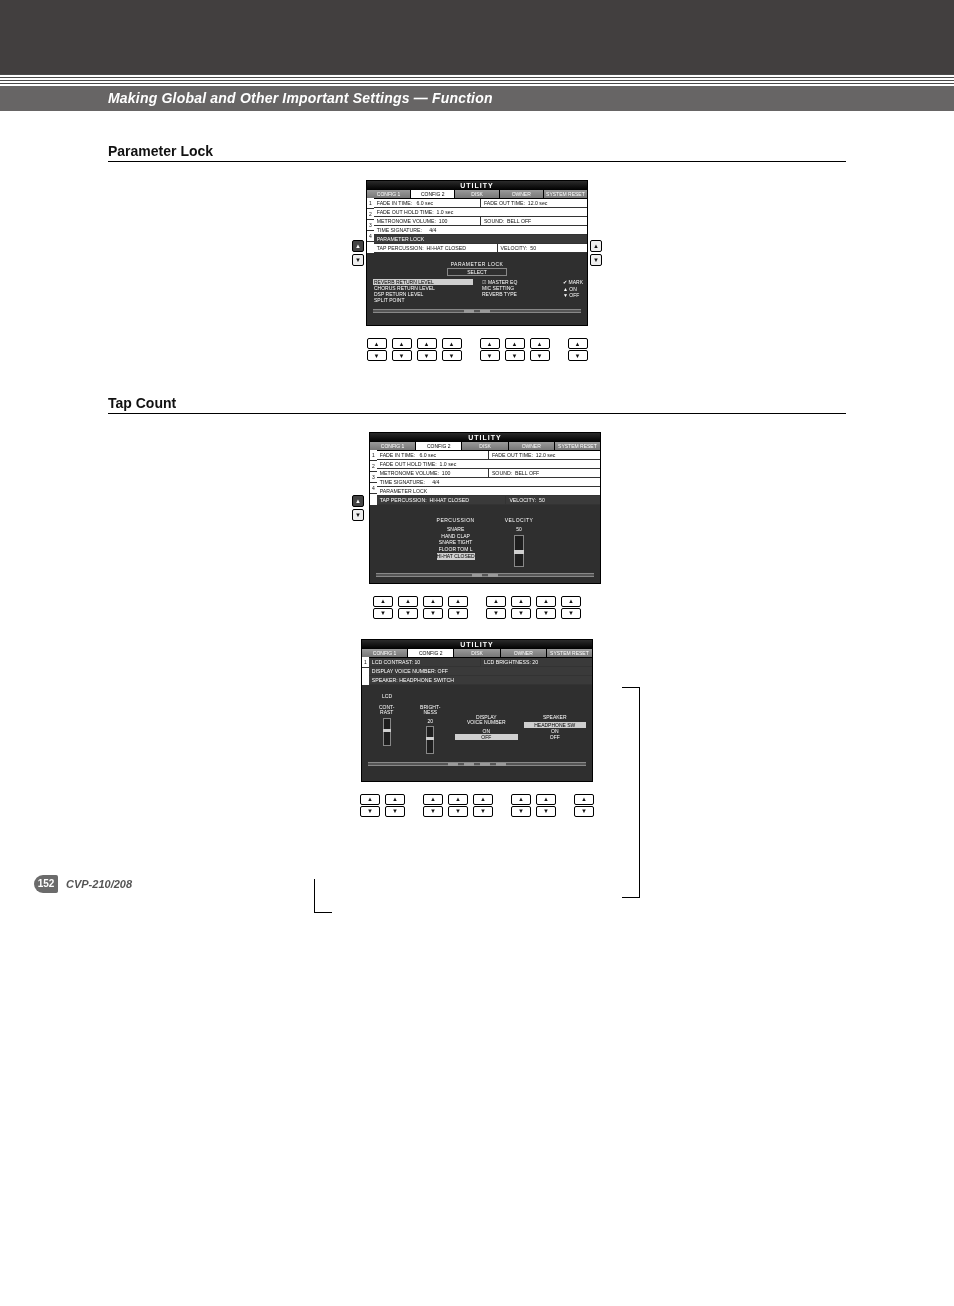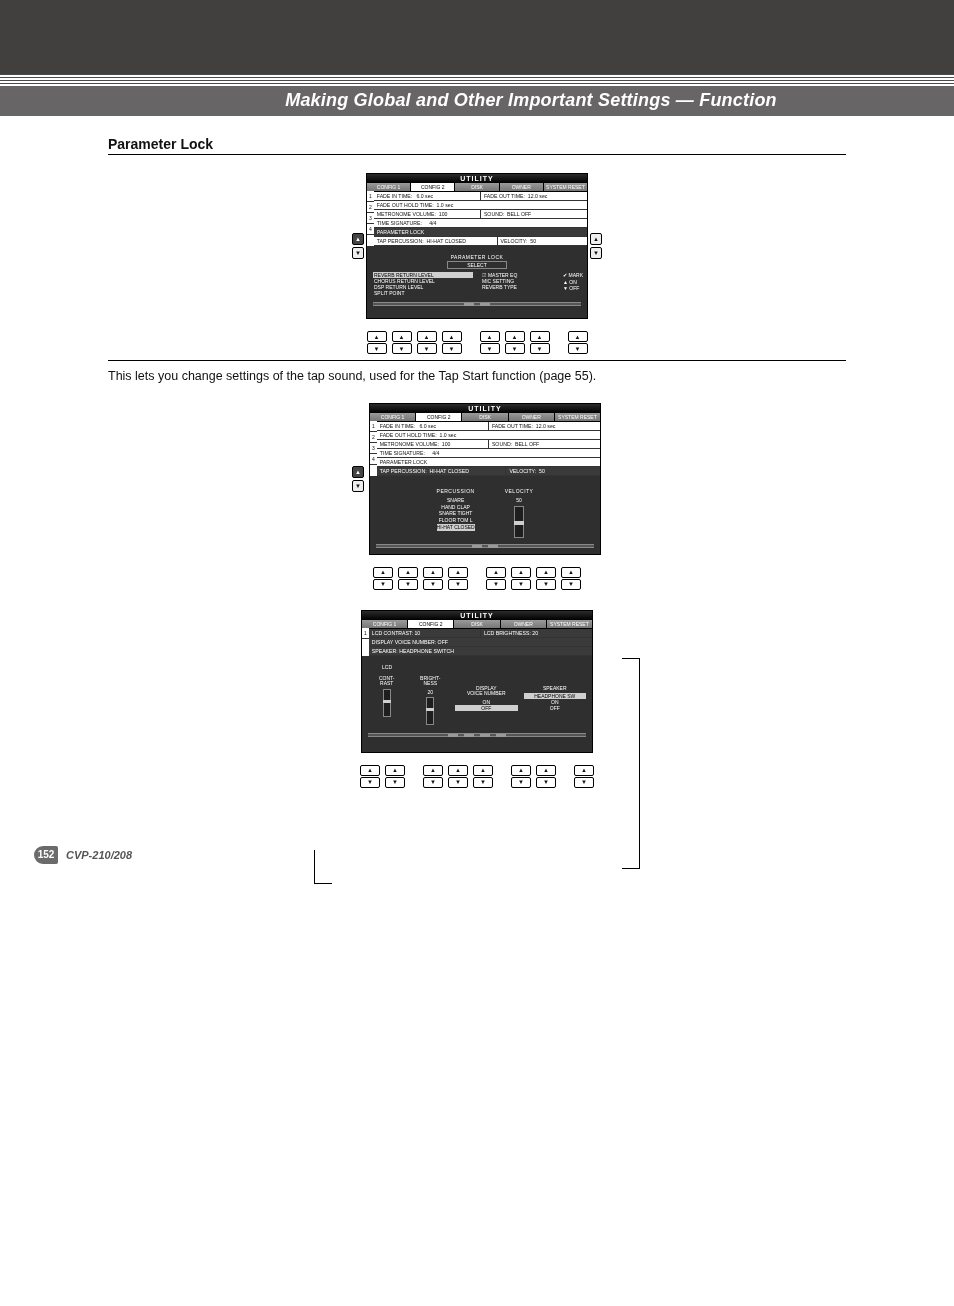--- a/index.html
+++ b/index.html
@@ -1,22 +1,22 @@
 <!DOCTYPE html>
 <html><head>
 <meta charset="utf-8">
 <style>
   * { box-sizing: border-box; margin: 0; padding: 0; }
   body { width: 954px; margin: 0 auto; font-family: "Helvetica Neue", Arial, sans-serif; background: #fff; color: #111; }
   .page { position: relative; padding: 0 0 60px 0; }
   .top-dark { height: 74px; background: #423f3f; }
   .top-rules { padding-top: 0; }
   .top-rules div { height: 1px; background: #4a4a4a; margin-bottom: 2px; }
-  .breadcrumb-bar { background: #676565; color: #fff; font-style: italic; font-weight: 600; font-size: 18px; padding: 4px 0 5px 108px; letter-spacing: .2px; text-align: center; }
-  .content { padding: 20px 108px 0 108px; }
+  .breadcrumb-bar { background: #676565; color: #fff; font-style: italic; font-weight: 600; font-size: 14px; padding: 4px 0 5px 108px; letter-spacing: .2px; }
+  .content { padding: 32px 108px 0 108px; }
   h3.sec { font-size: 14px; font-weight: 700; margin-bottom: 2px; }
   .rule-under { height: 1px; background: #000; margin-bottom: 6px; }
   p.body { font-size: 12.5px; line-height: 1.45; }
   h2.big { font-size: 18px; font-weight: 700; margin-top: 34px; line-height: 1.25; }
   
   
   .screen-wrap { margin: 18px auto 0 auto; width: 254px; }
   .screen { border: 1px solid #000; width: 232px; margin: 0 auto; background: #fff; font-size: 5.2px; }
   .scr-title { text-align: center; font-weight: 700; color: #fff; background: linear-gradient(#2b2b2b,#000); font-size: 7px; padding: 1px 0; letter-spacing: 1px; }
   .tabs { display: flex; }
@@ -219,22 +219,22 @@
           <div class="grp">
             <div class="ud">
                 <div class="b">▲</div>
                 <div class="b">▼</div>
               </div>
           </div>
         </div>
       </div>
     </div>
 
+    <h3 class="sec" style="margin-top:28px;">Tap Count</h3>
     <div class="rule-under"></div>
-    <p class="body">This lets you change settings of the tap sound, used for the Tap Start function (page 55).</p>
 
     <div class="screen-wrap">
       <div class="sidegrid">
         <div class="arrows">
           <div class="btn-sq sel">▲</div>
           <div class="btn-sq">▼</div>
         </div>
         <div class="screen">
           <div class="scr-title">UTILITY</div>
           <div class="tabs">

